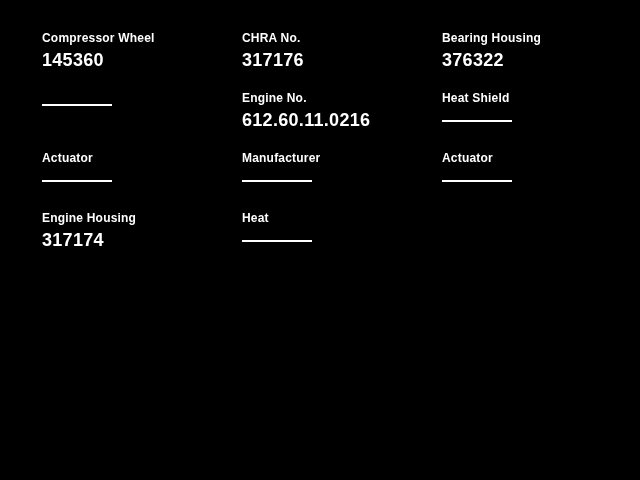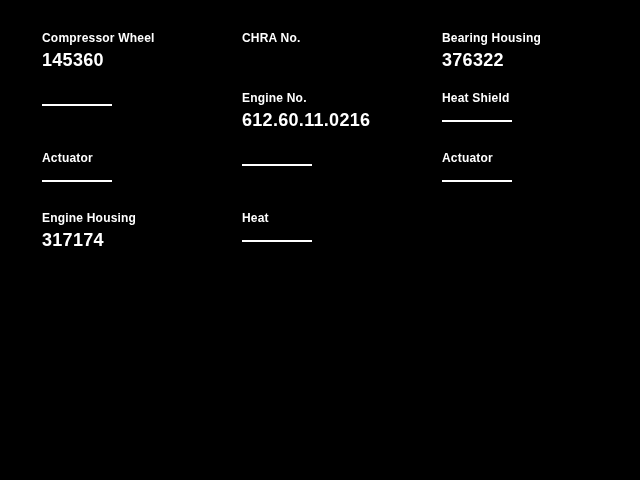--- a/index.html
+++ b/index.html
@@ -64,20 +64,21 @@
   <div class="fields-grid">
 
     <div class="field">
       <span class="field-label">Compressor Wheel</span>
       <span class="field-value">145360</span>
     </div>
 
 
     <div class="field">
       <span class="field-label">CHRA No.</span>
+      <span class="field-value">317176</span>
     </div>
 
     <div class="field">
       <span class="field-label">Bearing Housing</span>
       <span class="field-value">376322</span>
     </div>
 
     <div class="field">
       <span class="field-empty-line"></span>
     </div>
@@ -91,20 +92,21 @@
       <span class="field-label">Heat Shield</span>
       <span class="field-empty-line"></span>
     </div>
 
     <div class="field">
       <span class="field-label">Actuator</span>
       <span class="field-empty-line"></span>
     </div>
 
     <div class="field">
+      <span class="field-label">Manufacturer</span>
       <span class="field-empty-line"></span>
     </div>
 
     <div class="field">
       <span class="field-label">Actuator</span>
       <span class="field-empty-line"></span>
     </div>
 
     <div class="field">
       <span class="field-label">Engine Housing</span>

